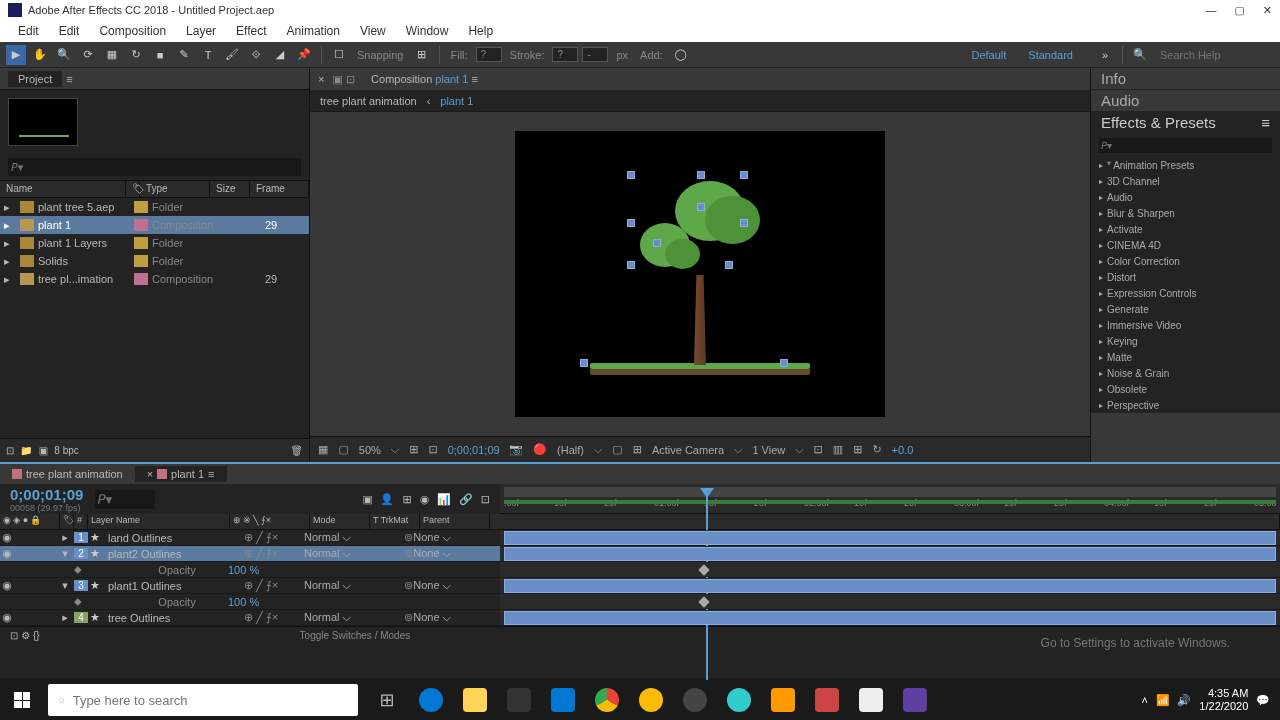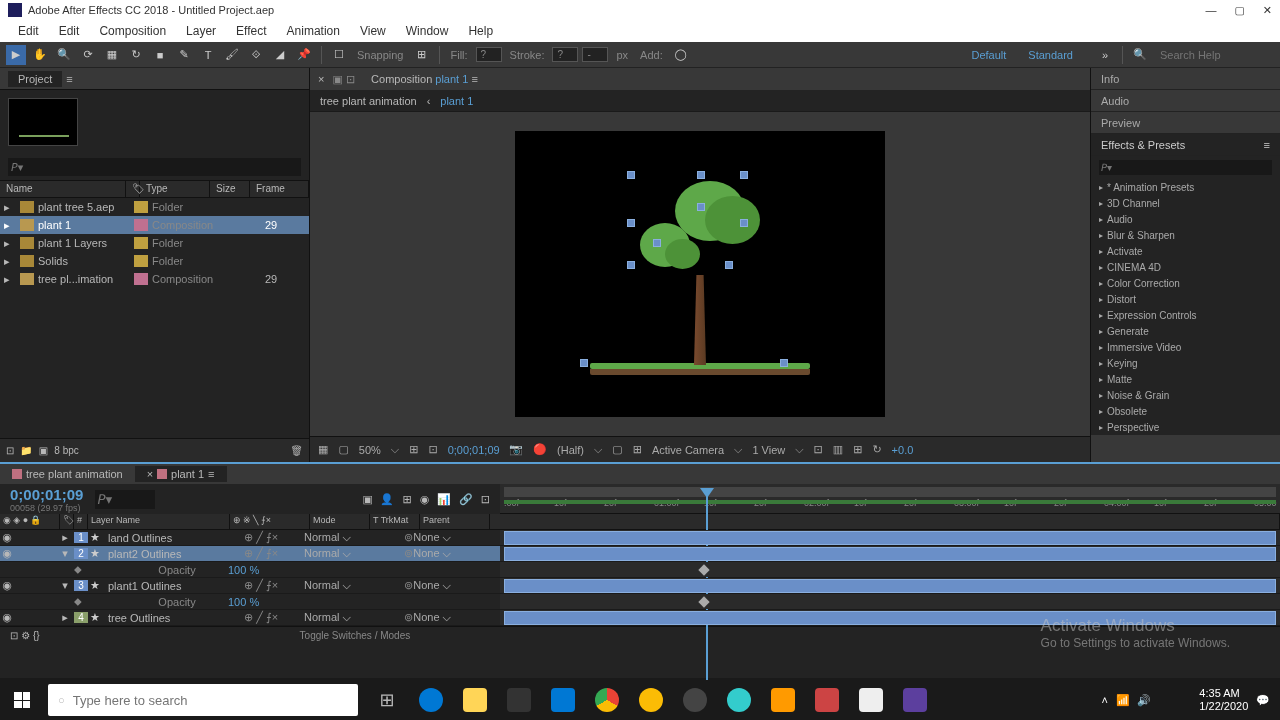--- a/index.html
+++ b/index.html
@@ -75,21 +75,21 @@
 .h-bl { left: 112px; top: 130px; }
 .h-bc { left: 138px; top: 108px; }
 .h-br { left: 210px; top: 130px; }
 .h-land-l { left: 65px; top: 228px; }
 .h-land-r { left: 265px; top: 228px; }
 .comp-footer { height: 26px; background: #2a2a2a; display: flex; align-items: center; padding: 0 8px; gap: 10px; font-size: 11px; border-top: 1px solid #111; }
 .cf-item { color: #aaa; }
 .cf-link { color: #5a9fd4; }
 
 .right-panels { width: 190px; background: #383838; border-left: 1px solid #111; }
-.rp-header { height: 22px; background: #383838; display: flex; align-items: center; padding: 0 10px; font-size: 11px; border-bottom: 1px solid #222; color: #aaa; cursor: pointer; }
+.rp-header { height: 22px; background: #383838; display: flex; align-items: center; padding: 0 10px; font-size: 15px; border-bottom: 1px solid #222; color: #aaa; cursor: pointer; }
 .rp-header.active { background: #232323; color: #ccc; }
 .rp-search { padding: 4px 8px; background: #232323; }
 .rp-search input { background: #181818; border: none; color: #888; width: 100%; padding: 2px; font-size: 10px; }
 .rp-list { background: #232323; }
 .rp-item { height: 16px; display: flex; align-items: center; padding: 0 8px; font-size: 10px; color: #aaa; cursor: pointer; }
 .rp-item::before { content: '▸'; margin-right: 4px; font-size: 8px; }
 
 .timeline-panel { height: 216px; background: #232323; border-top: 2px solid #5a9fd4; }
 .tl-tabs { height: 20px; background: #383838; display: flex; align-items: center; font-size: 11px; }
 .tl-tab { padding: 2px 12px; display: flex; align-items: center; gap: 4px; }
@@ -135,21 +135,21 @@
 .taskbar { position: absolute; bottom: 0; left: 0; right: 0; height: 40px; background: #1a1a1a; display: flex; align-items: center; }
 .start-btn { width: 44px; height: 40px; display: flex; align-items: center; justify-content: center; }
 .win-logo { width: 16px; height: 16px; display: grid; grid-template: 1fr 1fr / 1fr 1fr; gap: 1px; }
 .win-logo span { background: #fff; }
 .search-box { width: 310px; height: 32px; background: #fff; border-radius: 2px; display: flex; align-items: center; padding: 0 10px; gap: 8px; margin: 0 4px; }
 .search-box input { border: none; flex: 1; font-size: 13px; color: #666; outline: none; }
 .tb-icons { display: flex; gap: 2px; margin-left: 4px; }
 .tb-icon { width: 42px; height: 40px; display: flex; align-items: center; justify-content: center; font-size: 18px; cursor: pointer; }
 .tb-app { width: 24px; height: 24px; border-radius: 4px; }
 .tray { margin-left: auto; display: flex; align-items: center; gap: 8px; padding-right: 10px; color: #fff; font-size: 11px; }
-.tray-time { text-align: left; line-height: 1.2; margin-left: 40px; }
+.tray-time { text-align: right; line-height: 1.2; }
 
 .watermark { position: absolute; color: rgba(255,255,255,0.5); font-size: 15px; pointer-events: none; }
 .activate { position: absolute; right: 50px; bottom: 70px; color: rgba(200,200,200,0.5); font-size: 14px; text-align: left; pointer-events: none; }
 </style>
 </head>
 <body>
 
 <div class="title-bar">
   <div class="ae-icon"></div>
   <div class="title">Adobe After Effects CC 2018 - Untitled Project.aep</div>
@@ -334,21 +334,20 @@
       <span class="cf-item">▥</span>
       <span class="cf-item">⊞</span>
       <span class="cf-item">↻</span>
       <span class="cf-link">+0.0</span>
     </div>
   </div>
 
   <div class="right-panels">
     <div class="rp-header">Info</div>
     <div class="rp-header">Audio</div>
-    <div class="rp-header">Preview</div>
     <div class="rp-header active">
       <span>Effects &amp; Presets</span>
         <span style="margin-left:auto">≡</span>
     </div>
     <div class="rp-search">
       <input placeholder="𝘗▾" style="">
     </div>
     <div class="rp-list" id="rp-list">
         <div class="rp-item">* Animation Presets</div>
         <div class="rp-item">3D Channel</div>
@@ -527,21 +526,20 @@
       </div>
     </div>
   <div class="tl-footer">
     <span>⊡ ⚙ {}</span>
     <span class="tf-switches">Toggle Switches / Modes</span>
   </div>
 </div>
 
 <div class="watermark" style="top:8px;left:580px">www.rrcg.cn</div>
 <div class="activate">
-  <div style="font-size:17px">Activate Windows</div>
   <div style="font-size:12px">Go to Settings to activate Windows.</div>
 </div>
 
 <div class="taskbar">
   <div class="start-btn">
     <div class="win-logo">
         <span></span>
         <span></span>
         <span></span>
         <span></span>

